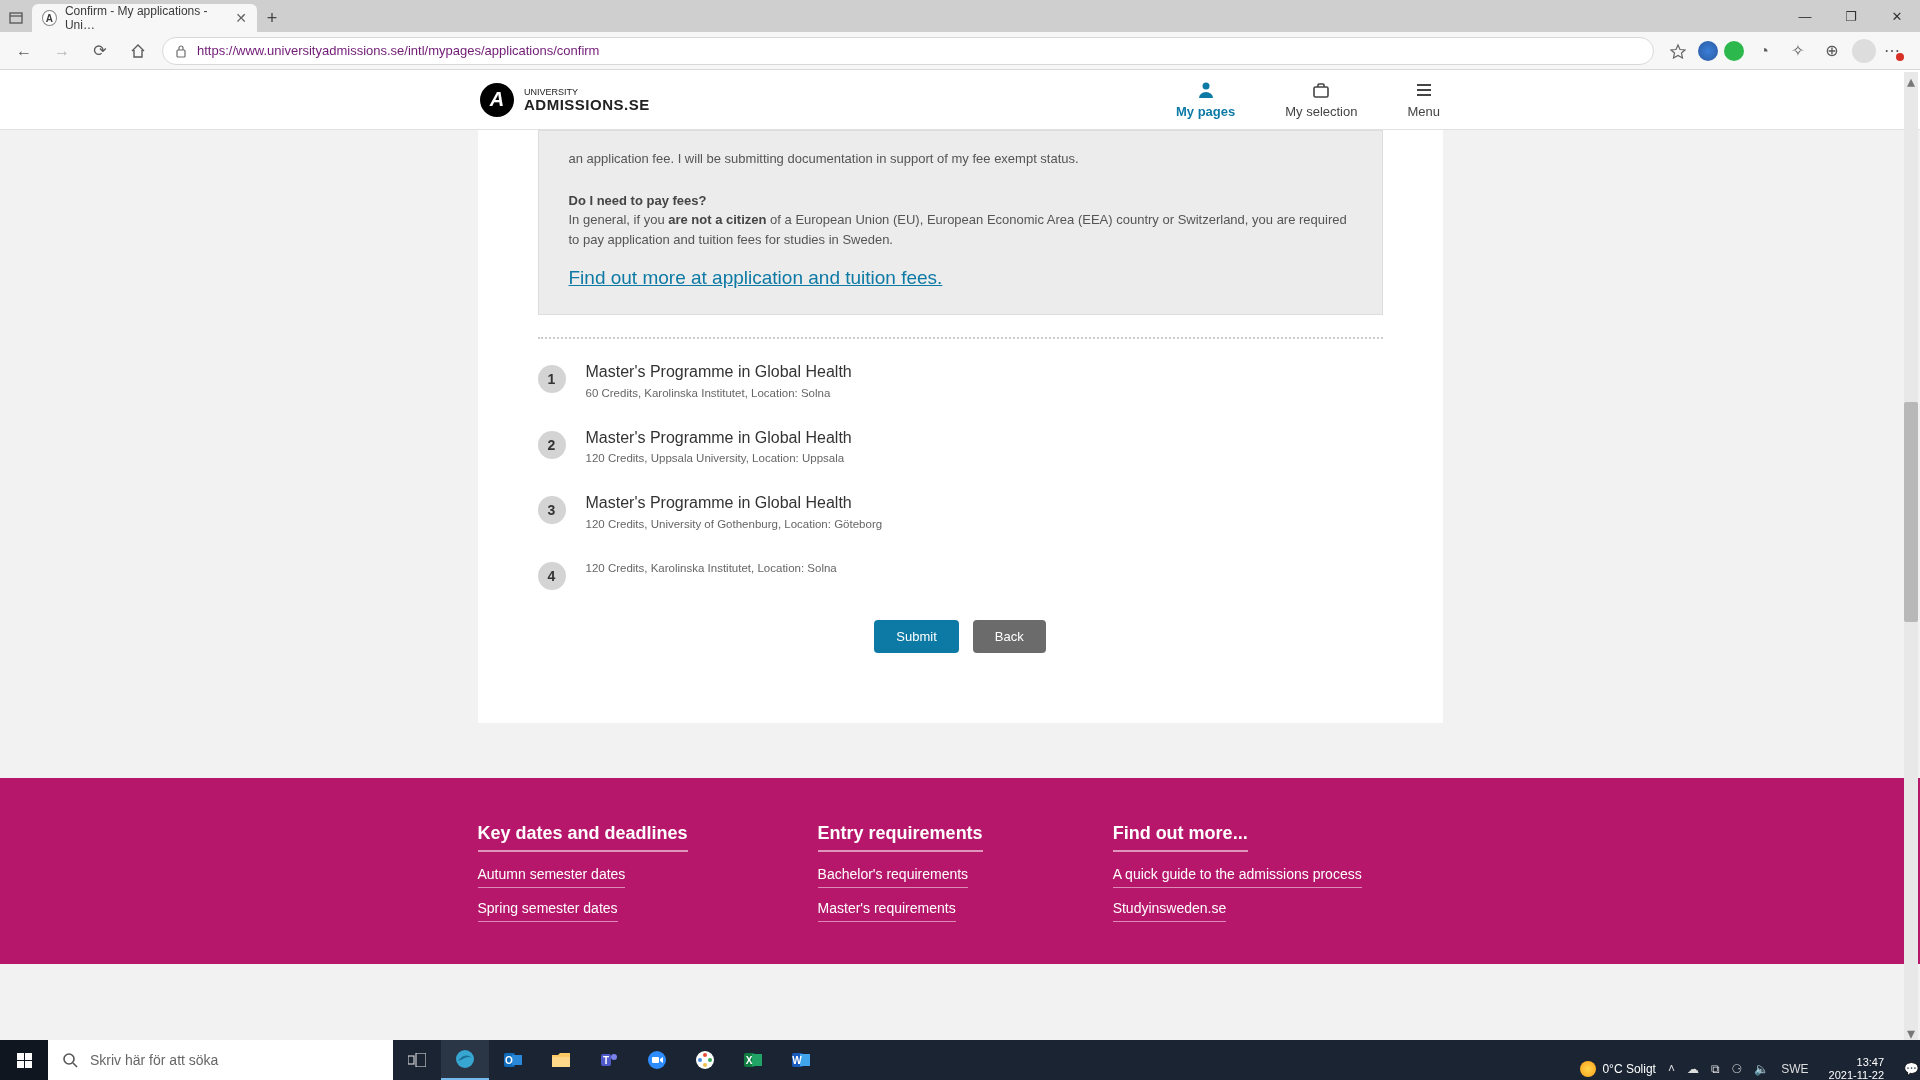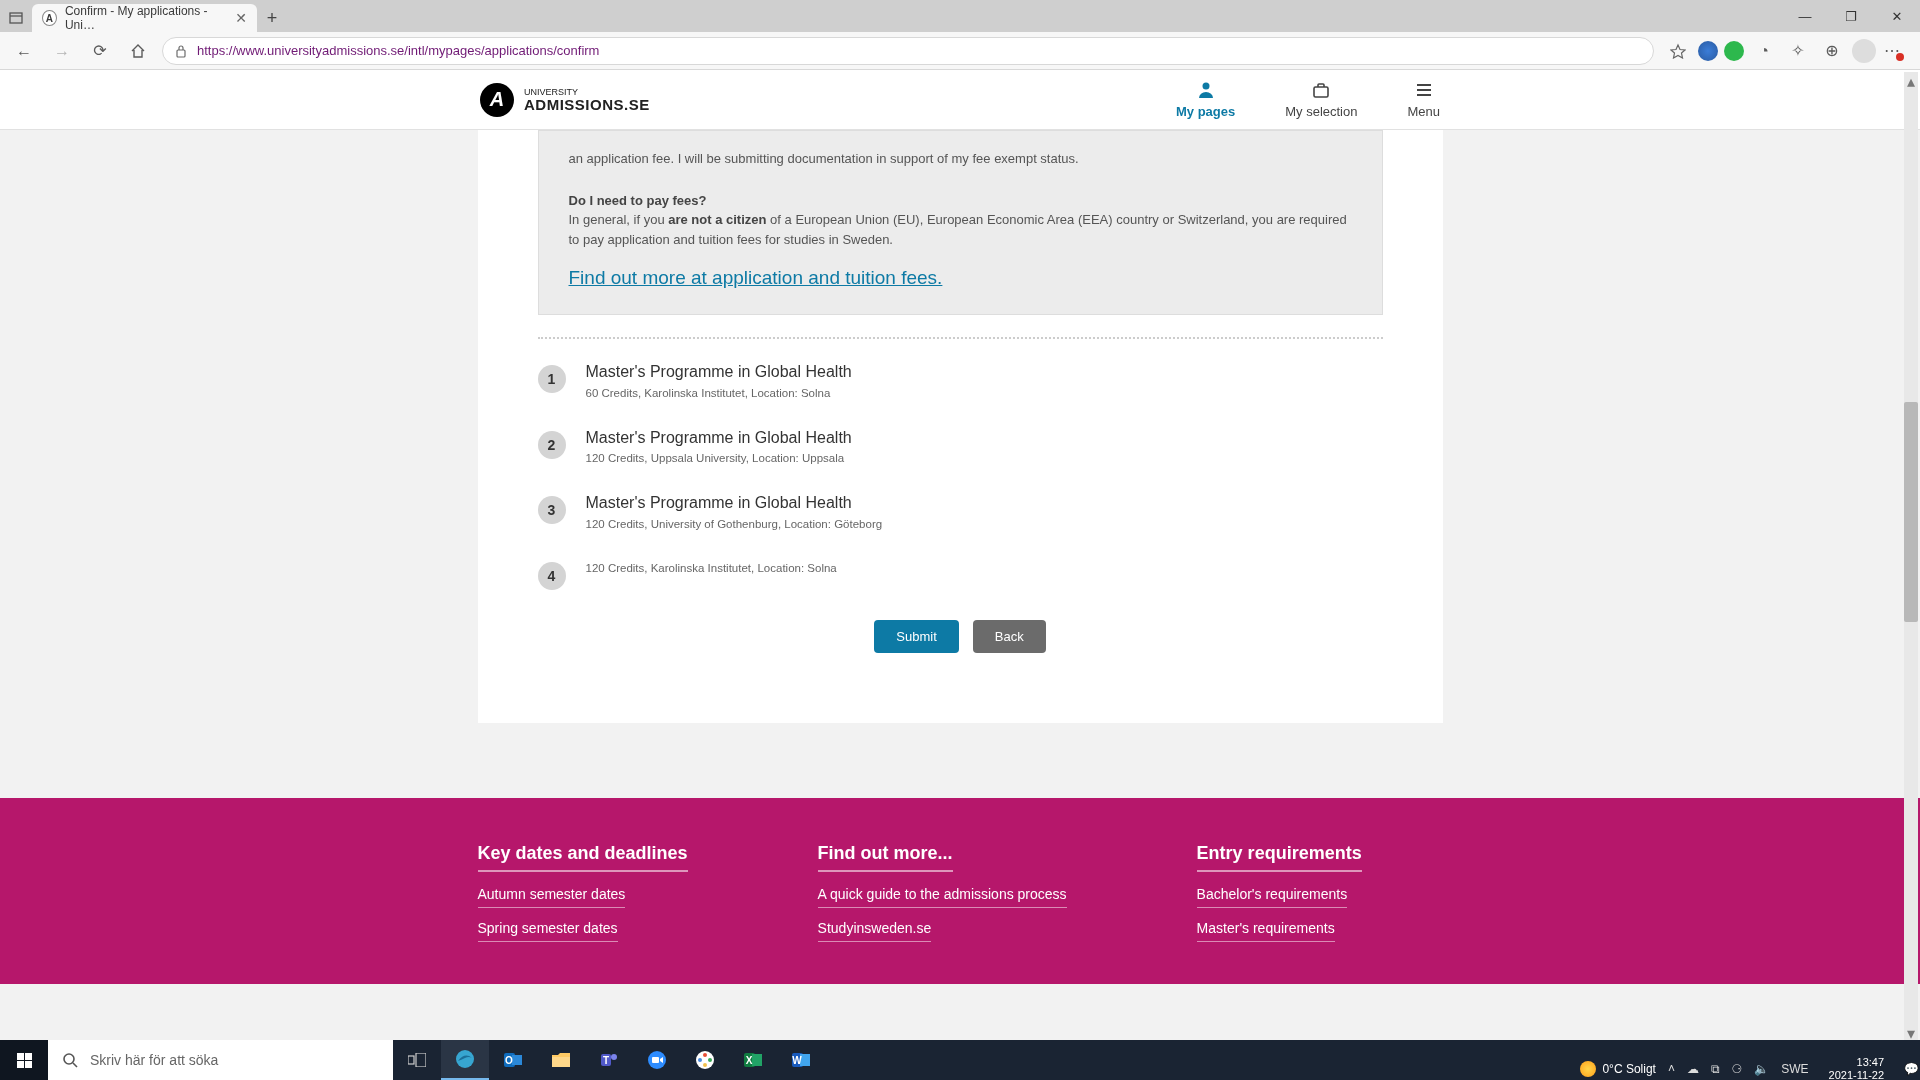--- a/index.html
+++ b/index.html
@@ -53,21 +53,21 @@
   .rank-badge { width:28px; height:28px; border-radius:50%; background:#d4d4d4; color:#333; font-weight:bold; font-size:14px; display:flex; align-items:center; justify-content:center; flex-shrink:0; margin-top:4px; }
   .program-title { font-size:16px; color:#333; font-weight:500; line-height:1.35; }
   .program-sub { font-size:11.5px; color:#666; margin-top:4px; }
 
   .action-row { display:flex; justify-content:center; gap:14px; margin-top:30px; }
   .btn { border:none; padding:9px 22px; border-radius:4px; font-size:13px; cursor:pointer; }
   .btn-primary { background:#0d7aa5; color:#fff; }
   .btn-secondary { background:#6b6b6b; color:#fff; }
 
   
-  .site-footer { background:#b6176b; color:#fff; padding:45px 0 30px; margin-top:75px; }
+  .site-footer { background:#b6176b; color:#fff; padding:45px 0 30px; margin-top:55px; }
   .footer-cols { width:965px; margin:0 auto; display:flex; gap:130px; }
   .footer-col h3 { font-size:18px; font-weight:700; border-bottom:2px solid rgba(255,255,255,0.55); padding-bottom:6px; display:inline-block; margin-bottom:14px; }
   .footer-col a { display:block; color:#fff; text-decoration:none; border-bottom:1px solid rgba(255,255,255,0.5); font-size:14px; padding-bottom:5px; margin-bottom:12px; width:fit-content; }
 
   
   .taskbar { position:absolute; bottom:0; left:0; right:0; height:40px; background:#1a2433; display:flex; align-items:center; color:#fff; font-size:12px; }
   .start-btn { width:48px; height:40px; display:flex; align-items:center; justify-content:center; background:#0f1620; }
   .win-logo { display:grid; grid-template-columns:7px 7px; grid-template-rows:7px 7px; gap:1px; }
   .win-logo span { background:#fff; }
   .search-box { width:345px; height:40px; background:#fff; color:#666; display:flex; align-items:center; padding:0 14px; gap:12px; font-size:14px; }
@@ -231,28 +231,28 @@
     </div>
 
     <div class="site-footer">
       <div class="footer-cols">
         <div class="footer-col">
           <h3>Key dates and deadlines</h3>
           <a href="#">Autumn semester dates</a>
           <a href="#">Spring semester dates</a>
         </div>
         <div class="footer-col">
+          <h3>Entry requirements</h3>
+          <a href="#">Bachelor's requirements</a>
+          <a href="#">Master's requirements</a>
+        </div>
+        <div class="footer-col">
           <h3>Find out more...</h3>
           <a href="#">A quick guide to the admissions process</a>
           <a href="#">Studyinsweden.se</a>
-        </div>
-        <div class="footer-col">
-          <h3>Entry requirements</h3>
-          <a href="#">Bachelor's requirements</a>
-          <a href="#">Master's requirements</a>
         </div>
       </div>
     </div>
 
     <div style="position:absolute; right:2px; top:2px; width:14px; height:100%; background:#e8e8e8;">
       <div style="position:absolute; top:0; width:100%; height:18px; display:flex; align-items:center; justify-content:center; color:#777;">▴</div>
       <div style="position:absolute; top:330px; width:100%; height:220px; background:#b8b8b8; border-radius:2px;"></div>
       <div style="position:absolute; bottom:0; width:100%; height:18px; display:flex; align-items:center; justify-content:center; color:#777;">▾</div>
     </div>
   </div>

